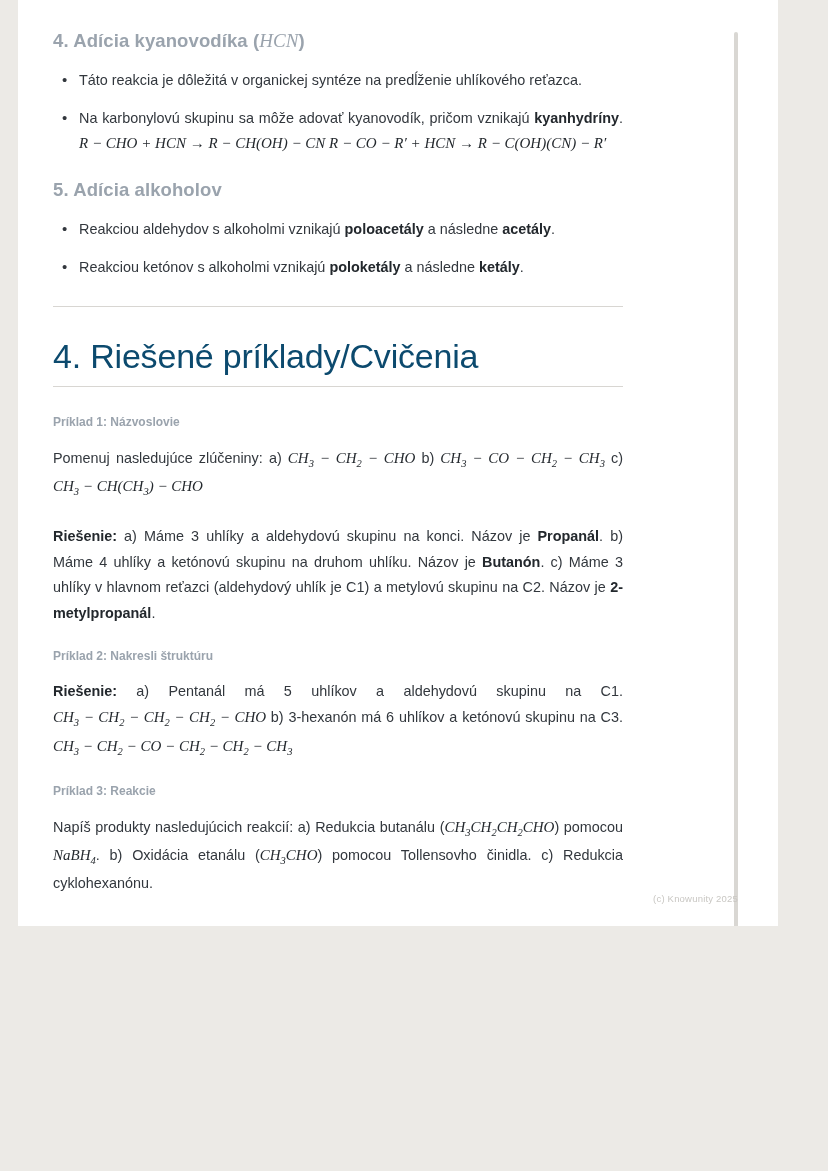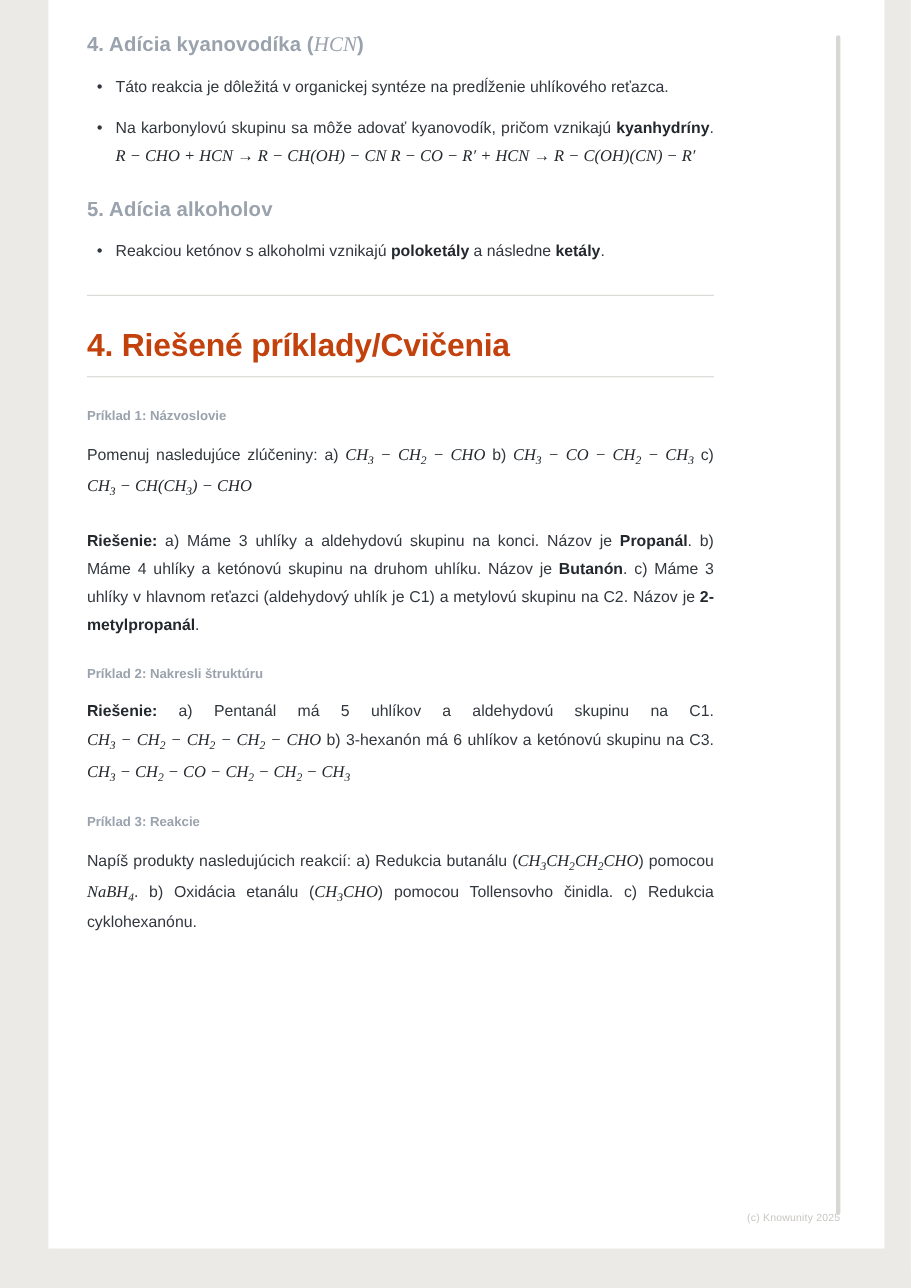--- a/index.html
+++ b/index.html
@@ -8,24 +8,24 @@
   }
   body {
     width: 828px;
     height: 1171px;
     background: #eceae6;
     font-family: "Liberation Sans", sans-serif;
     -webkit-font-smoothing: antialiased;
   }
   .page {
     position: absolute;
-    left: 44px;
+    left: 18px;
     top: 0;
     width: 760px;
-    height: 1135px;
+    height: 926px;
     background: #ffffff;
     box-sizing: border-box;
     overflow: hidden;
   }
   .scroll-track {
     position: absolute;
     right: 40px;
     top: 32px;
     width: 4px;
     height: 1072px;
@@ -89,23 +89,23 @@
   .math sub {
     font-size: 10.5px;
     font-style: italic;
   }
   .divider {
     border: none;
     border-top: 1px solid #d8d6d2;
     margin: 26px 0 30px 0;
   }
   h2.section {
-    font-size: 29px;
-    font-weight: 700;
-    color: #c2410c;
+    font-size: 34px;
+    font-weight: 400;
+    color: #0c4a6e;
     margin: 0 0 10px 0;
     letter-spacing: -0.2px;
   }
   .section-rule {
     border: none;
     border-top: 1px solid #d8d6d2;
     margin: 0 0 28px 0;
   }
   h3.example {
     font-size: 12px;
@@ -152,20 +152,23 @@
       <li>
         <span>Na karbonylovú skupinu sa môže adovať kyanovodík, pričom vznikajú </span><strong>kyanhydríny</strong><span>.</span>
         <span class="math" style="white-space:normal">R − CHO + HCN → R − CH(OH) − CN   R − CO − R′ + HCN → R − C(OH)(CN) − R′</span>
       </li>
     </ul>
 
     <h3 class="sub">5. Adícia alkoholov</h3>
 
     <ul class="bullets">
       <li>
+        <span>Reakciou aldehydov s alkoholmi vznikajú </span><strong>poloacetály</strong><span> a následne </span><strong>acetály</strong><span>.</span>
+      </li>
+      <li>
         <span>Reakciou ketónov s alkoholmi vznikajú </span><strong>poloketály</strong><span> a následne </span><strong>ketály</strong><span>.</span>
       </li>
     </ul>
 
     <hr class="divider">
 
     <h2 class="section">4. Riešené príklady/Cvičenia</h2>
     <hr class="section-rule">
 
     <h3 class="example">Príklad 1: Názvoslovie</h3>

